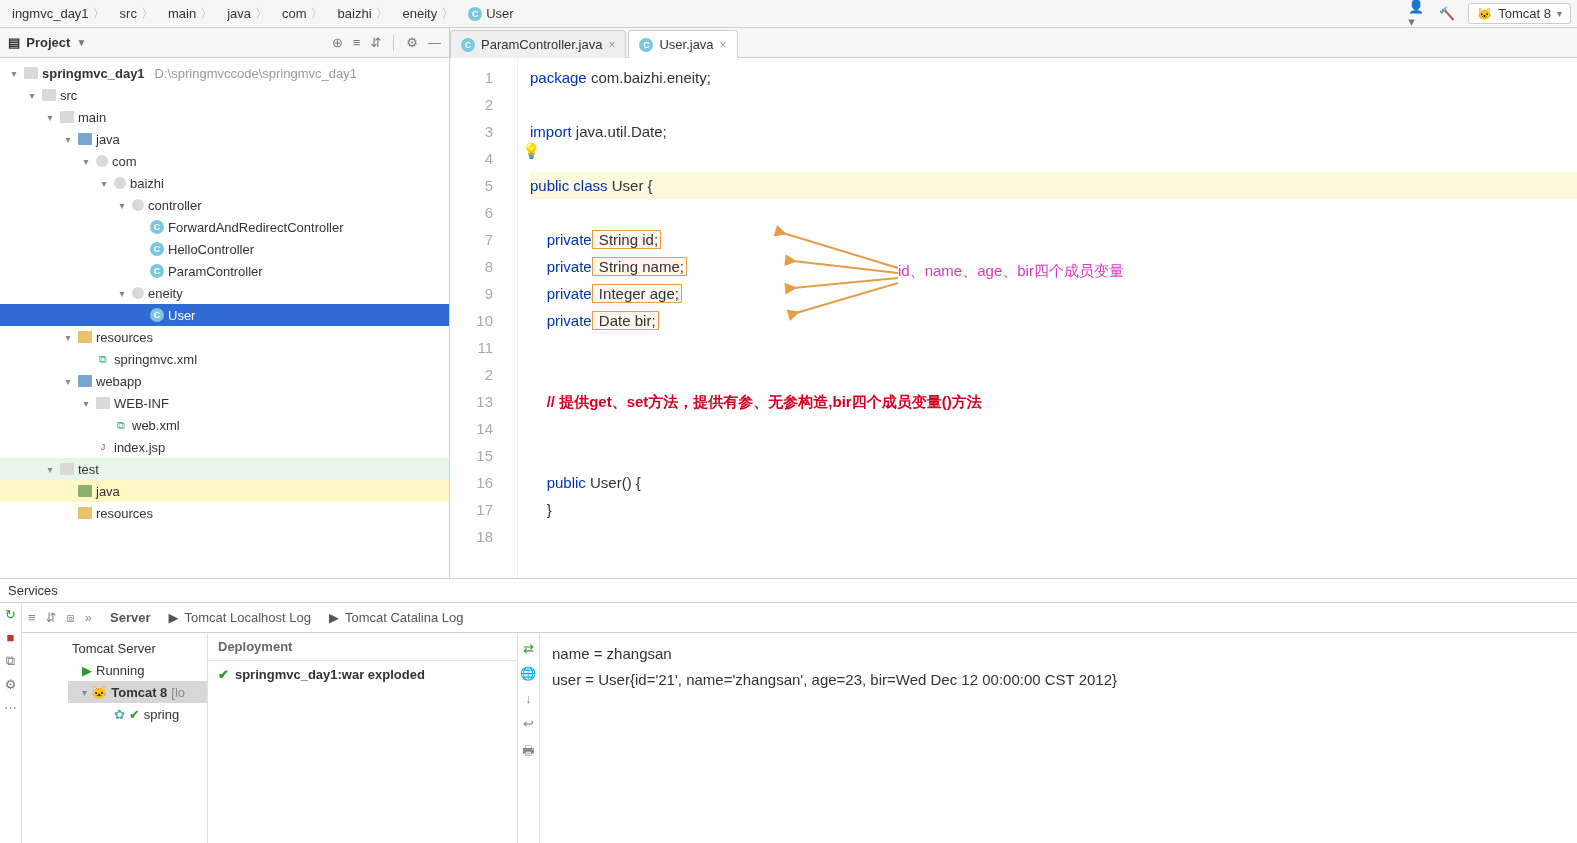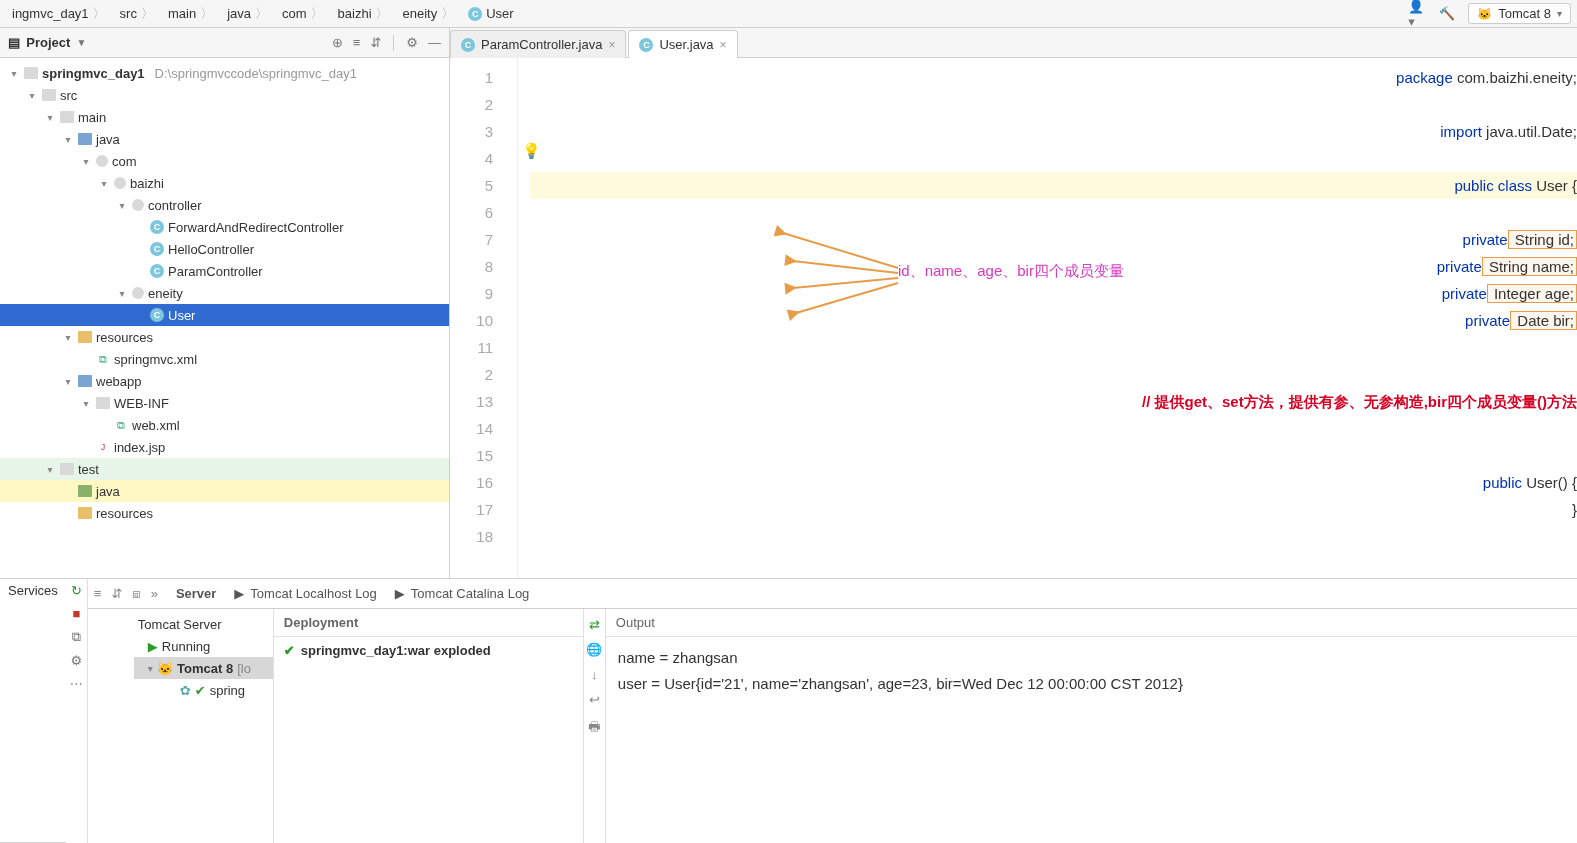--- a/index.html
+++ b/index.html
@@ -42,33 +42,33 @@
 
 .editor-area { flex:1; display:flex; flex-direction:column; min-width:0;}
 .tabs { height:30px; display:flex; align-items:flex-end; border-bottom:1px solid #d0d0d0; background:#f6f6f6;}
 .tab { display:flex; align-items:center; gap:6px; height:28px; padding:0 10px; border:1px solid #d0d0d0; border-bottom:none; margin-right:2px; background:#efefef; border-top-left-radius:4px; border-top-right-radius:4px; position:relative; top:1px;}
 .tab.active { background:#fff;}
 .tab .close { color:#999; font-size:12px;}
 
 .editor-body { flex:1; display:flex; font-family: "JetBrains Mono", Consolas, monospace; font-size:15px; position:relative; overflow:hidden;}
 .gutter { width: 68px; border-right:1px solid #eee; background:#fff; text-align:right; padding: 6px 24px 6px 0; color:#aaa; line-height:27px;}
 .gutter .ln { height:27px;}
-.code { flex:1; padding: 6px 0 6px 12px; line-height:27px; position:relative;text-align:right;}
+.code { flex:1; padding: 6px 0 6px 12px; line-height:27px; position:relative;}
 .code .line { height:27px; white-space:pre;}
 .kw { color:#0033b3;}
 .cmt { color:#d60024; font-weight:bold;}
 .box { border:1px solid #e79c47; background:#fdf6ec; padding:0 2px;}
 .hl-line { background:#fdfade; }
 .bulb { position:absolute; left:4px; top:84px; color:#f5a623;}
 .annotation-text{ position:absolute; color:#d63abf; font-size:15px; white-space:nowrap;}
 .arrow-svg { position:absolute; pointer-events:none;}
 .code-wrap { position:relative; flex:1; overflow:auto;}
 
 
-.services-panel { height: 265px; border-top:1px solid #d0d0d0; display:flex; flex-direction:row;}
+.services-panel { height: 265px; border-top:1px solid #d0d0d0; display:flex; flex-direction:column;}
 .panel-title { padding: 4px 8px; border-bottom:1px solid #d0d0d0; font-size:13px;}
 .panel-main { flex:1; display:flex;}
 .left-tool { width:22px; border-right:1px solid #e0e0e0; display:flex; flex-direction:column; gap:8px; padding-top:4px; align-items:center; color:#777;}
 .left-tool span{ font-size:13px;}
 .serv-body { flex:1; display:flex; flex-direction:column;}
 .serv-tabs { height:30px; display:flex; align-items:center; border-bottom:1px solid #d0d0d0; padding-left:6px; gap:18px; color:#555;}
 .serv-tabs .stab { display:flex; align-items:center; gap:6px;}
 .serv-tabs .toolbar-icons{ display:flex; gap:10px; color:#888;}
 .serv-content { flex:1; display:flex;margin-left:46px;}
 .serv-tree { width:140px; border-right:1px solid #e0e0e0; padding:4px 0;}
@@ -386,21 +386,20 @@
         </div>
         <div class="output-col">
           <div class="out-tool">
             <span style="color:#2b9c2b">⇄</span>
             <span>🌐</span>
             <span>↓</span>
             <span>↩</span>
             <span>🖶</span>
           </div>
           <div class="out-body">
-            <div class="col-head">Output</div>
             <div class="out-text"><span>name = zhangsan</span>
 <span>user = User{id='21', name='zhangsan', age=23, bir=Wed Dec 12 00:00:00 CST 2012}</span></div>
           </div>
         </div>
       </div>
     </div>
   </div>
 </div>
 
 </body></html>

